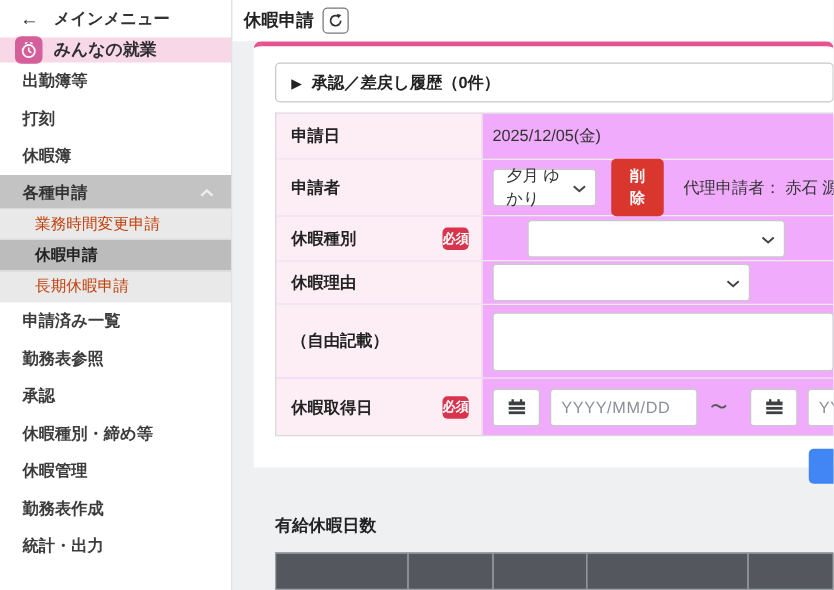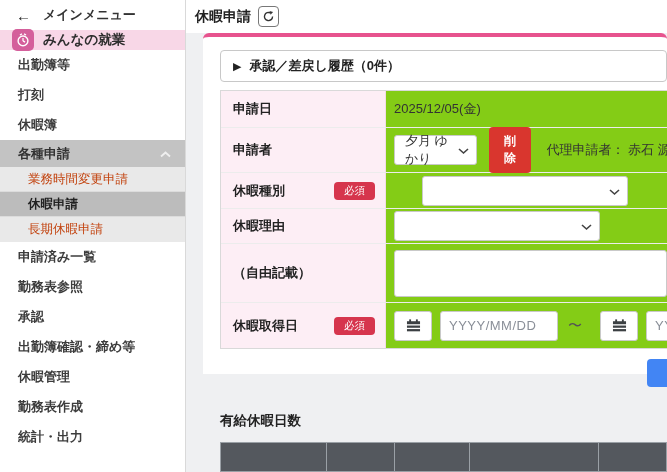--- a/index.html
+++ b/index.html
@@ -40,28 +40,28 @@
 
   .card { margin-left:17px; height:377px; background:#fff; border-top:4px solid #e7538e;
           border-radius:6px 6px 0 0; padding:13px 0 0 17px; position:relative; }
 
   .history-box { border:1px solid #c8c8c8; border-radius:4px; padding:6px 12px;
                  font-size:13px; font-weight:bold; color:#222; display:flex;
                  align-items:center; gap:8px; cursor:pointer; margin-right:0; }
   .history-box .tri { font-size:11px; color:#222; }
 
   .form-table { margin-top:8px; border:1px solid #d9d9d9; border-right:none; }
-  .frow { display:flex; border-bottom:1px solid #ececec; background:#84cc16; }
+  .frow { display:flex; border-bottom:1px solid #ececec; background:#f0abfc; }
   .frow:last-child { border-bottom:none; }
   .flabel { width:165px; flex-shrink:0; background:#fdeef5; padding:0 10px 0 12px;
             display:flex; align-items:center; justify-content:space-between;
             font-size:13px; font-weight:bold; color:#222; border-right:1px solid #f2dce6; }
   .fvalue { flex:1; display:flex; align-items:center; padding:6px 0 6px 8px; min-width:0; }
-  .badge-required { background:#d6354d; color:#fff; font-size:10.5px; font-weight:normal;
-                    padding:2px 10px; border-radius:4px; flex-shrink:0;margin-left:21px; }
+  .badge-required { background:#d6354d; color:#fff; font-size:10.5px; font-weight:bold;
+                    padding:2px 0; border-radius:4px; flex-shrink:0;margin-left:21px; }
 
   .r-date   { height:37px; }
   .r-applicant { height:45px; }
   .r-type   { height:36px;gap:28px; }
   .r-reason { height:35px; }
   .r-free   { height:59px; }
   .r-getdate{ height:45px; }
 
   .plain-value { font-size:13px; color:#333; }
 
@@ -134,21 +134,21 @@
     </div>
     <div class="sb-sub">
       <div class="sb-sub-item">業務時間変更申請</div>
       <div class="sb-sub-item selected">休暇申請</div>
       <div class="sb-sub-item">長期休暇申請</div>
     </div>
 
     <div class="sb-item">申請済み一覧</div>
     <div class="sb-item">勤務表参照</div>
     <div class="sb-item">承認</div>
-    <div class="sb-item">出勤簿確認・締め等</div>
+    <div class="sb-item">休暇種別・締め等</div>
     <div class="sb-item">休暇管理</div>
     <div class="sb-item">勤務表作成</div>
     <div class="sb-item">統計・出力</div>
   </nav>
 
   <div class="main">
 
     <div class="topbar">
       <span class="page-title">休暇申請</span>
       <button class="refresh-btn">

